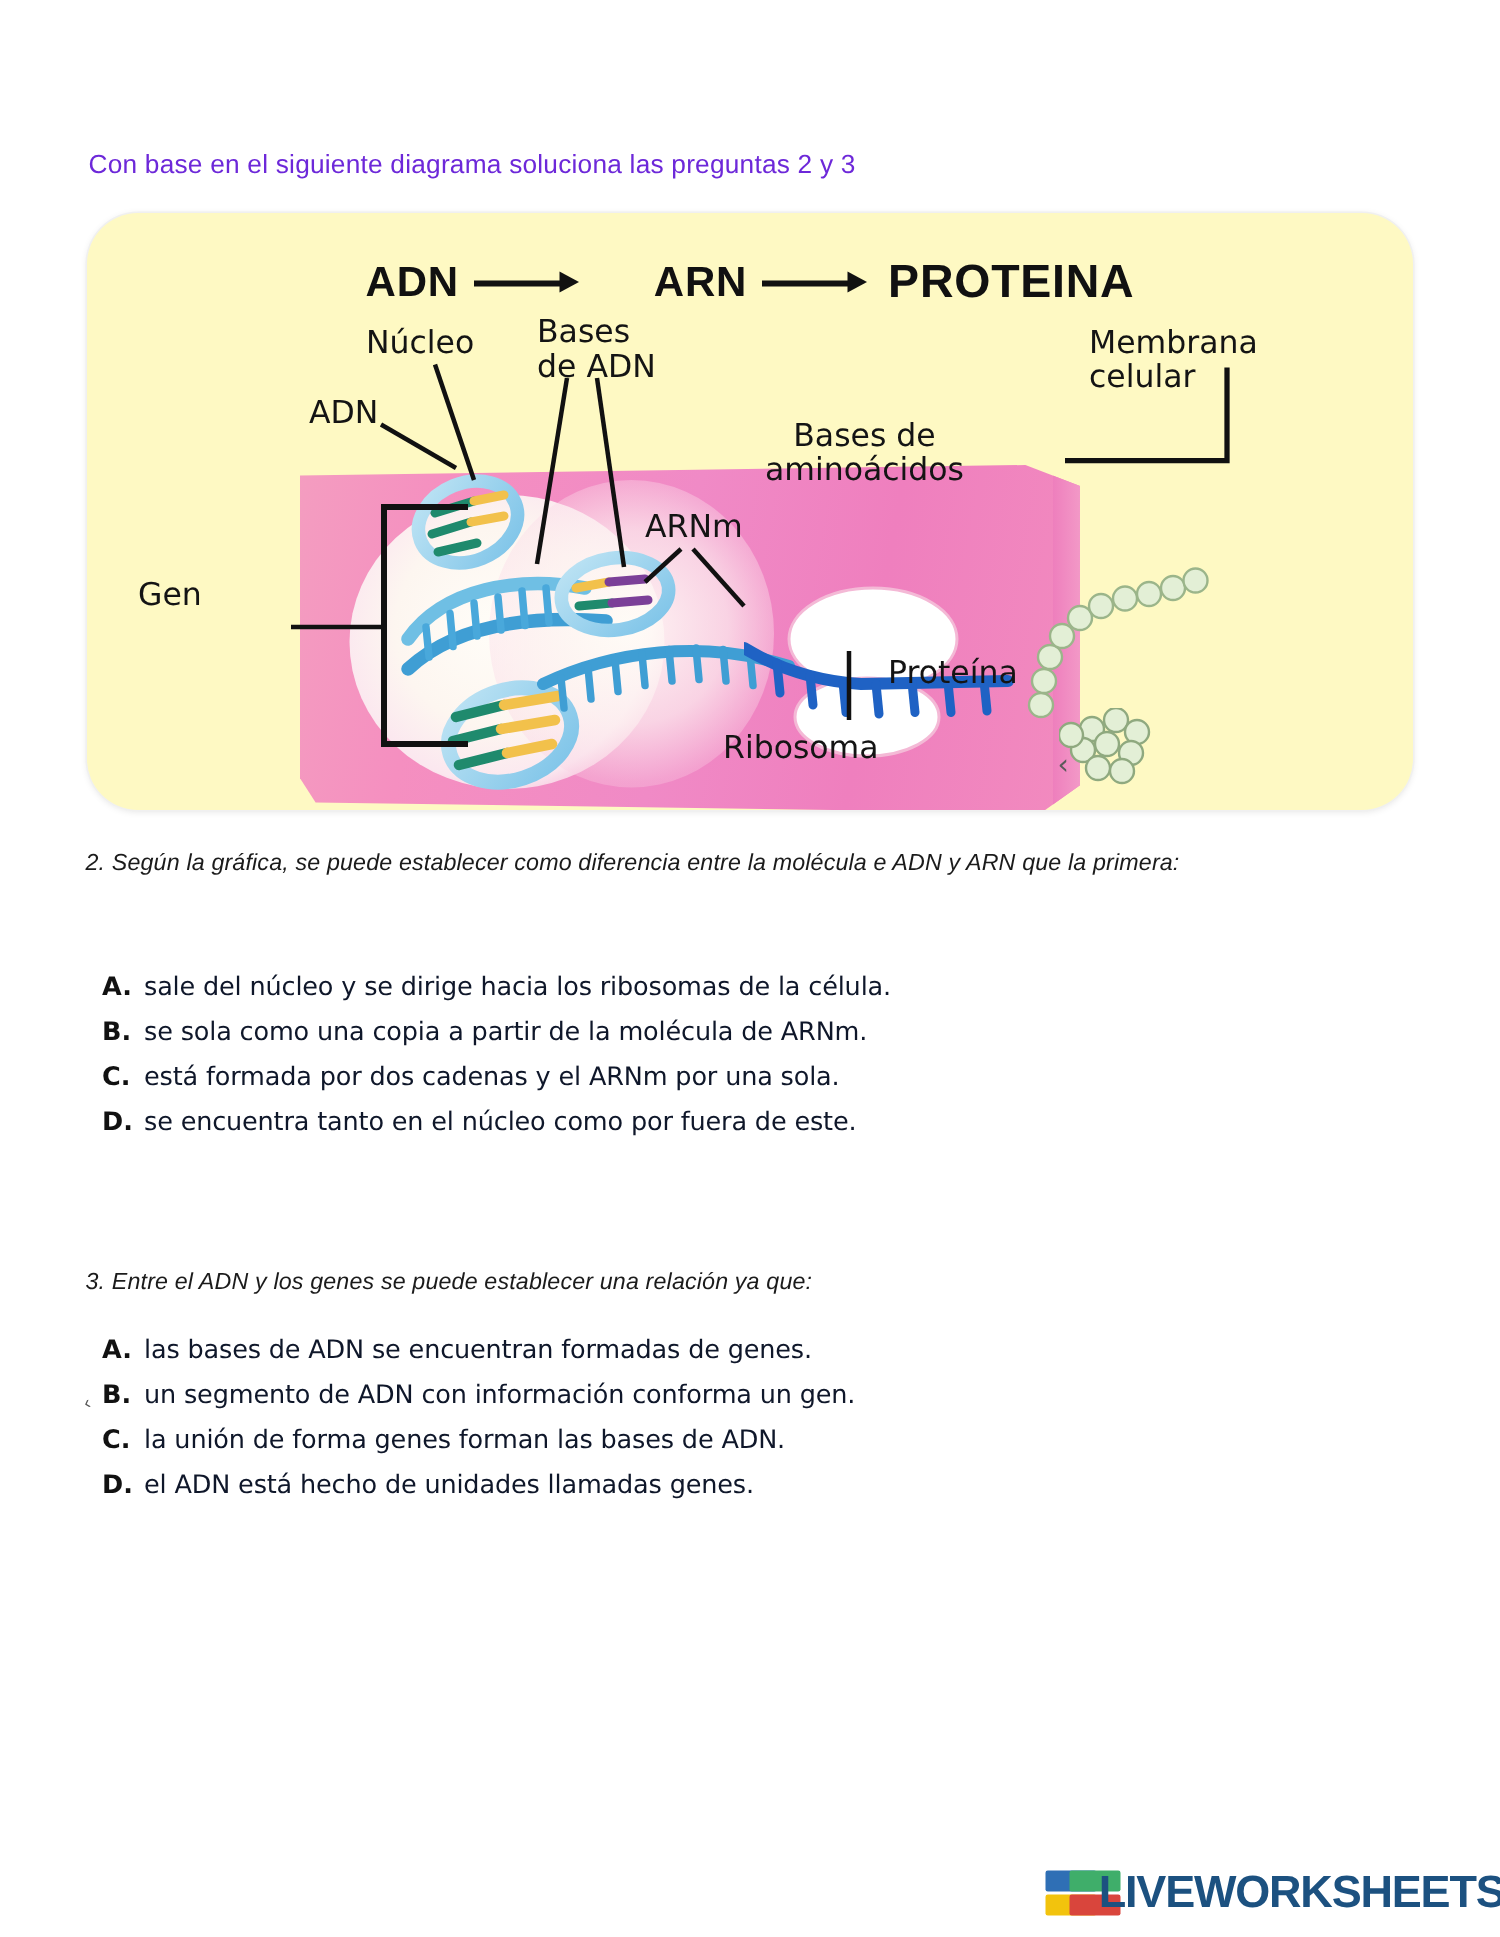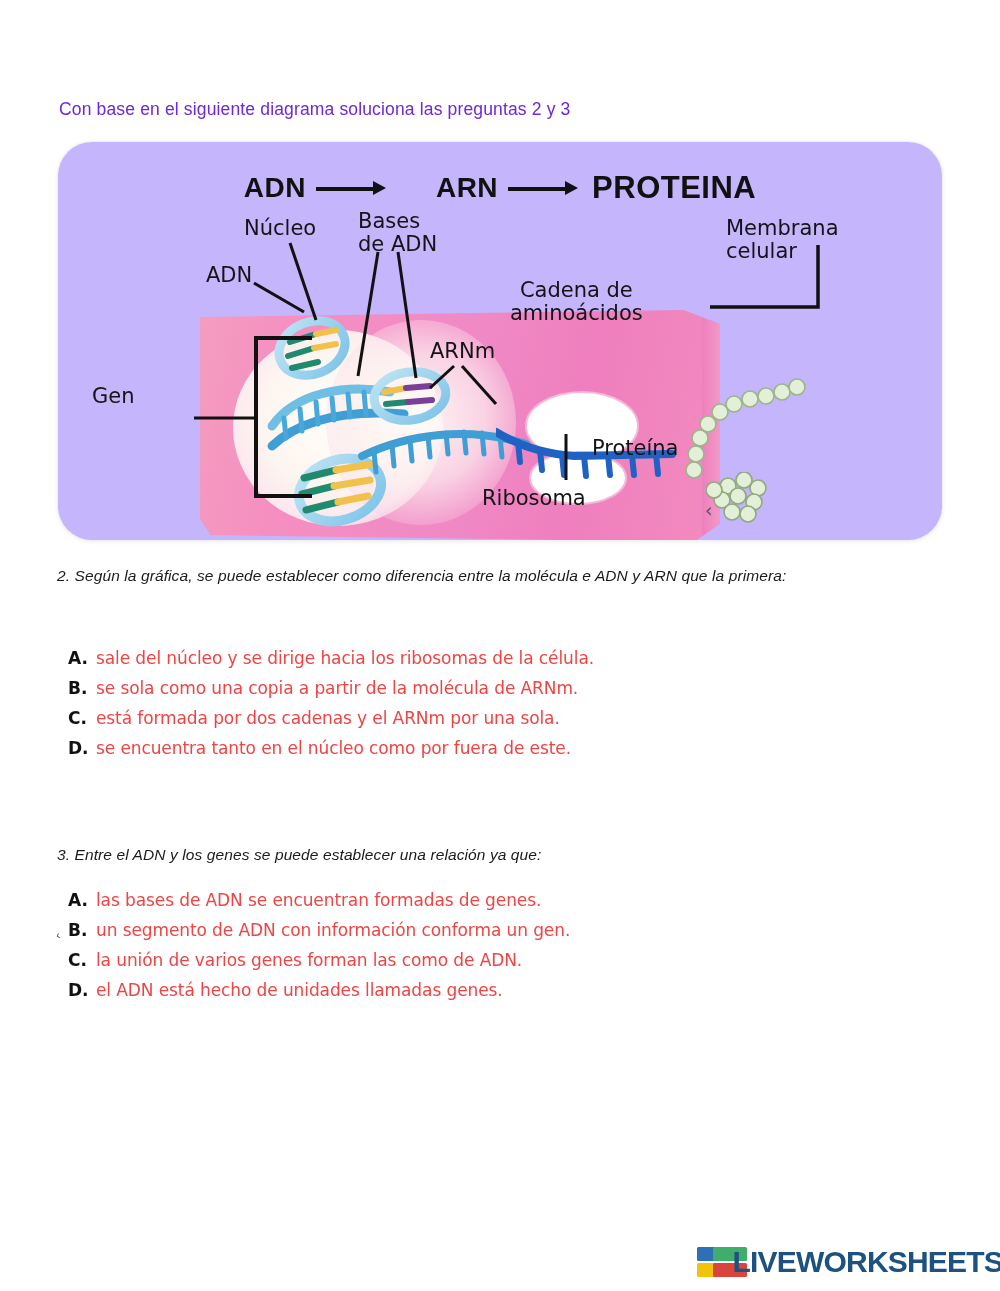--- a/index.html
+++ b/index.html
@@ -28,21 +28,21 @@
     white-space: nowrap;
   }
 
   
   .diagram-card {
     position: absolute;
     left: 58px;
     top: 142px;
     width: 884px;
     height: 398px;
-    background: #c4b5fd;
+    background: #fef9c3;
     border-radius: 34px;
     box-shadow: 0 0 0 1px #f0f0f0, 0 1px 5px rgba(0,0,0,0.10);
     overflow: hidden;
   }
   .diagram-inner {
     position: absolute;
     inset: 0;
   }
 
   
@@ -178,21 +178,21 @@
   }
   .opt-letter {
     width: 28px;
     font-weight: bold;
     font-size: 17px;
     color: #111;
     flex: 0 0 auto;
   }
   .opt-text {
     font-size: 17px;
-    color: #ef4444;
+    color: #0f172a;
     letter-spacing: -0.1px;
   }
   .tick-mark {
     position: absolute;
     left: 56px;
     top: 928px;
     font-size: 12px;
     color: #555;
     transform: rotate(-18deg);
   }
@@ -398,21 +398,21 @@
       </g>
     </svg>
 
     <div class="dlabel lbl-adn">ADN</div>
     <div class="dlabel lbl-nucleo">Núcleo</div>
     <div class="dlabel lbl-bases">Bases
 de ADN</div>
     <div class="dlabel lbl-gen">Gen</div>
     <div class="dlabel lbl-membrana">Membrana
 celular</div>
-    <div class="dlabel lbl-cadena">Cadena de
+    <div class="dlabel lbl-cadena">Bases de
 aminoácidos</div>
     <div class="dlabel lbl-arnm">ARNm</div>
     <div class="dlabel lbl-proteina">Proteína</div>
     <div class="dlabel lbl-ribosoma">Ribosoma</div>
     <div class="dlabel stray-mark">‹</div>
   </div>
 </div>
 
 <div class="qtext q2text">2. Según la gráfica, se puede establecer como diferencia entre la molécula e ADN y ARN  que la primera:</div>
 
@@ -443,21 +443,21 @@
   <div class="opt-row">
     <span class="opt-letter">A.</span>
     <span class="opt-text">las bases de ADN se encuentran formadas de genes.</span>
   </div>
   <div class="opt-row">
     <span class="opt-letter">B.</span>
     <span class="opt-text">un segmento de ADN con información conforma un gen.</span>
   </div>
   <div class="opt-row">
     <span class="opt-letter">C.</span>
-    <span class="opt-text">la unión de varios genes forman las como de ADN.</span>
+    <span class="opt-text">la unión de forma genes forman las bases de ADN.</span>
   </div>
   <div class="opt-row">
     <span class="opt-letter">D.</span>
     <span class="opt-text">el ADN está hecho de unidades llamadas genes.</span>
   </div>
 </div>
 
 <div class="footer-logo">
   <div class="logo-tiles">
     <span style="background: rgb(47, 111, 181);">LI</span>

